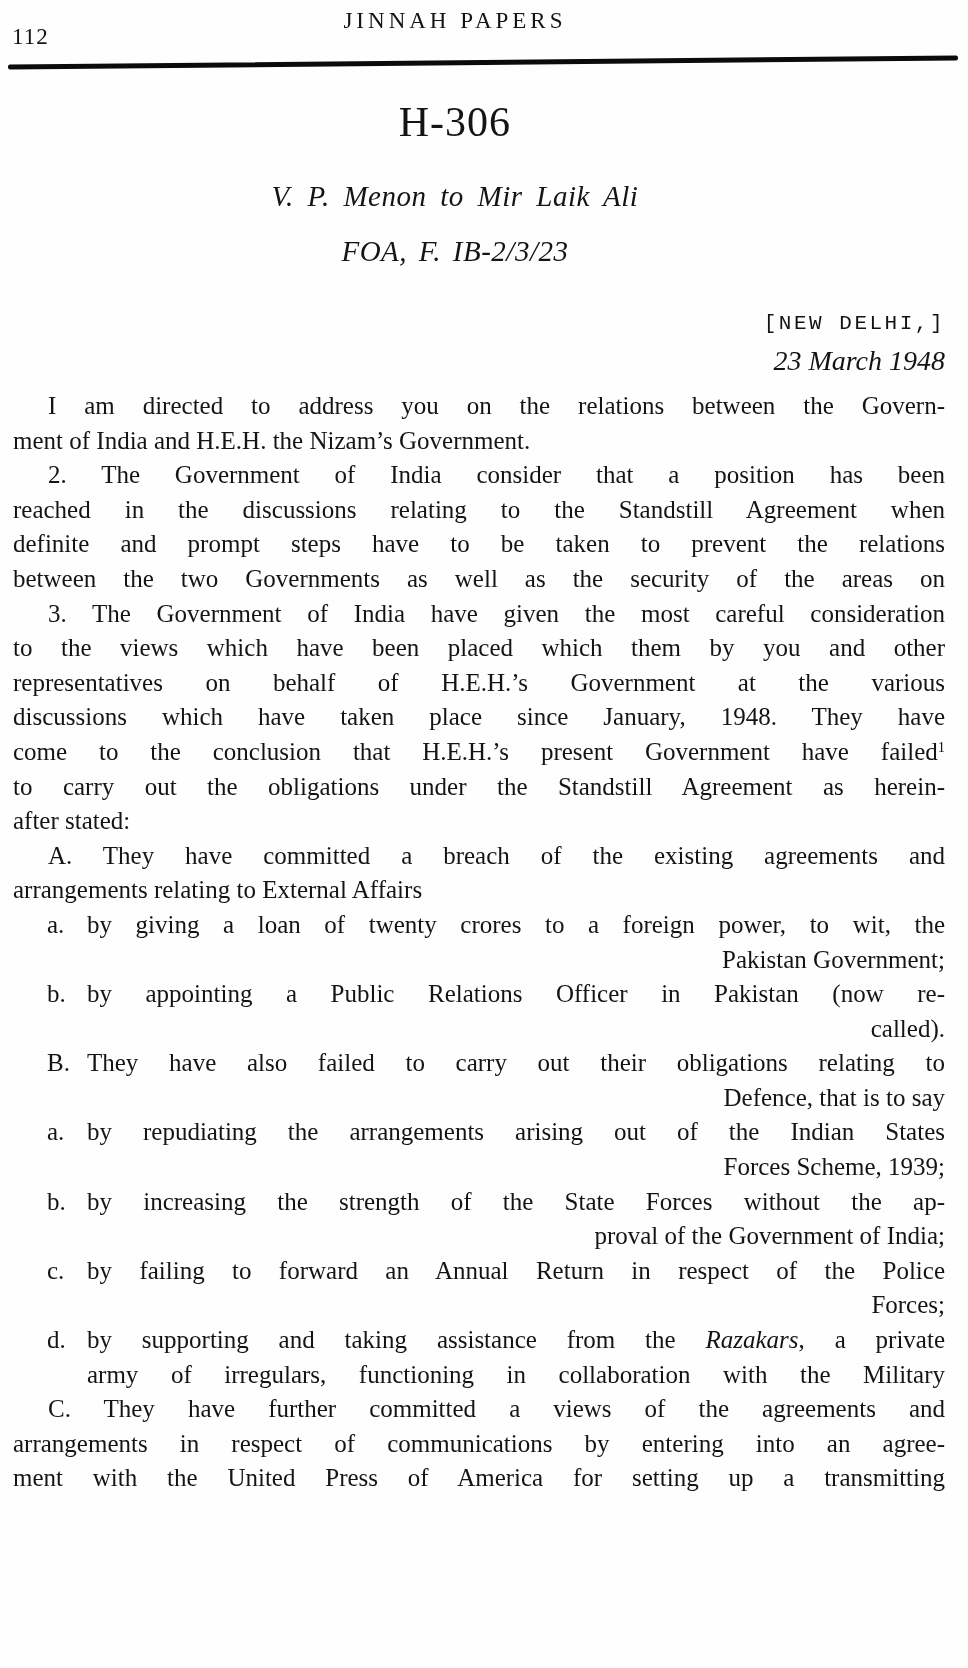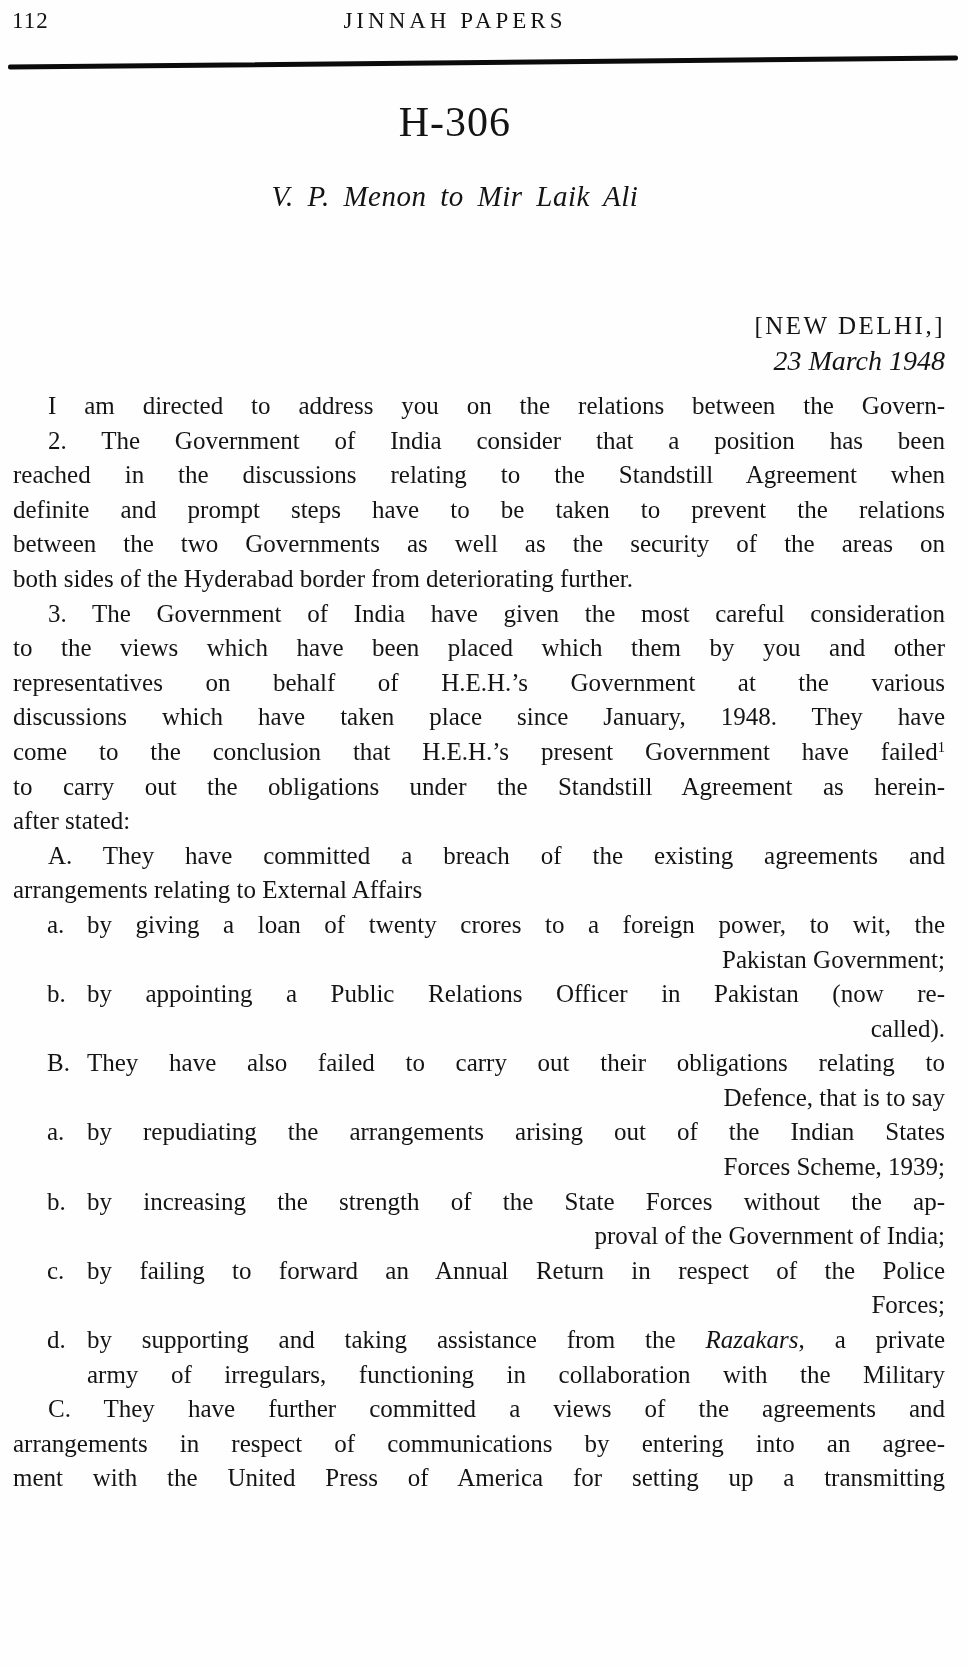--- a/index.html
+++ b/index.html
@@ -14,21 +14,21 @@
     margin: 0 auto;
     background: #fefefe;
     color: #141414;
     font-family: "Liberation Serif", "DejaVu Serif", serif;
     overflow: hidden;
   }
   
   .page-number {
     position: absolute;
     left: 12px;
-    top: 8px;
+    top: 24px;
     font-size: 23px;
     letter-spacing: 1px;
   }
   .running-title {
     position: absolute;
     left: 47%;
     top: 8px;
     transform: translateX(-50%);
     font-size: 23px;
     letter-spacing: 4px;
@@ -74,23 +74,24 @@
     font-style: italic;
     word-spacing: 4px;
     letter-spacing: 0.5px;
     white-space: nowrap;
   }
   
   .place-line {
     position: absolute;
     right: 23px;
     top: 312px;
-    font-size: 25px;
+    font-size: 21px;
     letter-spacing: 2.5px;
     white-space: nowrap;
+    font-family: Liberation Mono, monospace;
   }
   .date-line {
     position: absolute;
     right: 23px;
     top: 345px;
     font-size: 28px;
     font-style: italic;
     white-space: nowrap;
   }
   
@@ -141,32 +142,33 @@
   <div class="page-number">112</div>
 
   <div class="running-title">JINNAH PAPERS</div>
 
   <div class="header-rule"></div>
 
   <div class="doc-id">H-306</div>
 
   <div class="doc-title">V. P. Menon to Mir Laik Ali</div>
 
+  <div class="doc-ref">FOA, F. IB-2/3/23</div>
 
   <div class="place-line">[NEW DELHI,]</div>
 
   <div class="date-line">23 March 1948</div>
 
   <div class="body-text">
       <div class="line para-first just"><span>I am directed to address you on the relations between the Govern-</span></div>
+      <div class="line flush"><span>ment of India and H.E.H. the Nizam’s Government.</span></div>
       <div class="line para-first just"><span>2. The Government of India consider that a position has been</span></div>
       <div class="line flush just"><span>reached in the discussions relating to the Standstill Agreement when</span></div>
       <div class="line flush just"><span>definite and prompt steps have to be taken to prevent the relations</span></div>
       <div class="line flush just"><span>between the two Governments as well as the security of the areas on</span></div>
-      <div class="line flush"><span>both sides of the Hyderabad border from deteriorating further.</span></div>
       <div class="line para-first just"><span>3. The Government of India have given the most careful consideration</span></div>
       <div class="line flush just"><span>to the views which have been placed which them by you and other</span></div>
       <div class="line flush just"><span>representatives on behalf of H.E.H.’s Government at the various</span></div>
       <div class="line flush just"><span>discussions which have taken place since January, 1948. They have</span></div>
       <div class="line flush just"><span>come to the conclusion that H.E.H.’s present Government have failed</span><sup>1</sup></div>
       <div class="line flush just"><span>to carry out the obligations under the Standstill Agreement as herein-</span></div>
       <div class="line flush"><span>after stated:</span></div>
       <div class="line para-first just"><span>A. They have committed a breach of the existing agreements and</span></div>
       <div class="line flush"><span>arrangements relating to External Affairs</span></div>
       <div class="line item-first just"><span class="marker">a.</span><span>by giving a loan of twenty crores to a foreign power, to wit, the</span></div>

